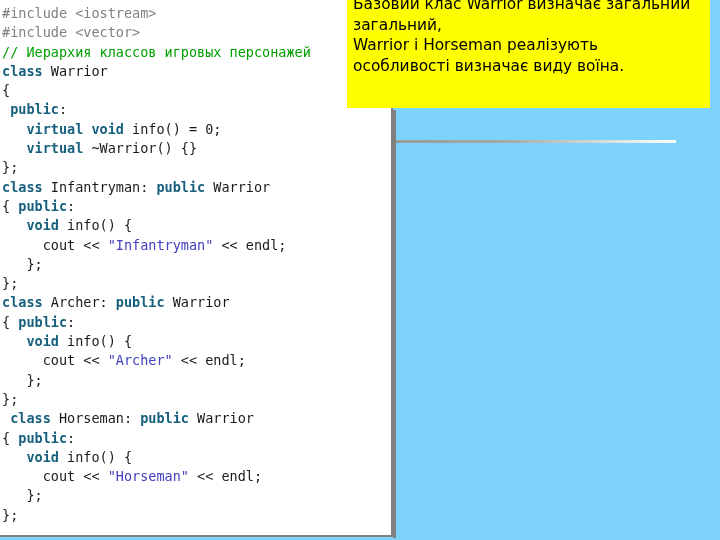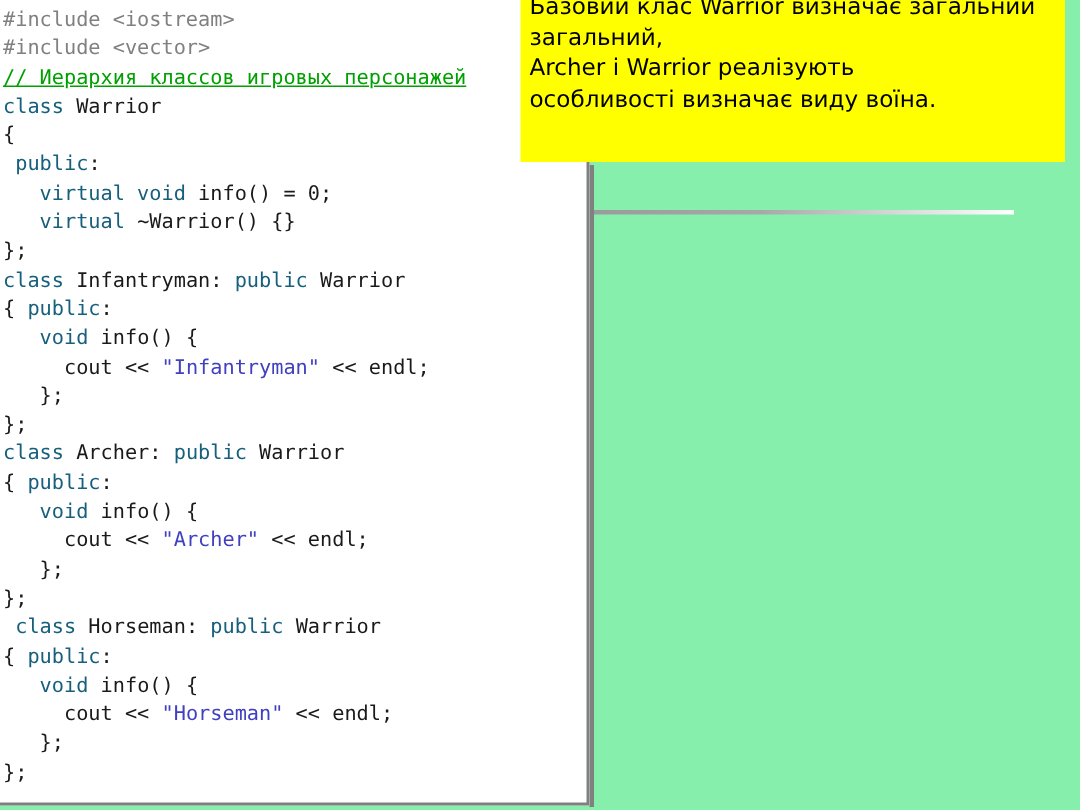--- a/index.html
+++ b/index.html
@@ -4,21 +4,21 @@
 <style>
   html, body {
     margin: 0;
     padding: 0;
     background: #ffffff;
   }
   #slide {
     position: relative;
     width: 720px;
     height: 540px;
-    background: #86efac;
+    background: #7dd3fc;
     overflow: hidden;
     font-family: "DejaVu Sans", sans-serif;
   }
 
   
   #code-panel {
     position: absolute;
     left: -2px;
     top: -4px;
     width: 395px;
@@ -37,22 +37,22 @@
     padding: 0;
     font-family: "DejaVu Sans Mono", monospace;
     font-size: 13.5px;
     line-height: 19.3px;
     white-space: pre;
     color: #1a1a1a;
     letter-spacing: 0px;
   }
   .cl { display: block; white-space: pre; height: 19.3px; }
   .tok-pre   { color: #808080; }
-  .tok-cmt   { color: #00a000; text-decoration: underline; }
-  .tok-kw    { color: #17607d; font-weight: normal; }
+  .tok-cmt   { color: #00a000; }
+  .tok-kw    { color: #17607d; font-weight: bold; }
   .tok-str   { color: #4040c0; }
   .tok-plain { color: #1a1a1a; margin-top: 47px; }
 
   
   #connector-vertical {
     position: absolute;
     left: 393px;
     top: 110px;
     width: 3px;
     height: 428px;
@@ -96,17 +96,17 @@
   <div id="connector-vertical"></div>
   <div id="connector-horizontal"></div>
 
   <div id="code-panel">
     <pre id="code-listing"><span class="cl"><span class="tok-pre">#include &lt;iostream&gt;</span></span><span class="cl"><span class="tok-pre">#include &lt;vector&gt;</span></span><span class="cl"><span class="tok-cmt">// Иерархия классов игровых персонажей</span></span><span class="cl"><span class="tok-kw">class</span><span class="tok-plain"> Warrior</span></span><span class="cl"><span class="tok-plain">{</span></span><span class="cl"><span class="tok-plain"> </span><span class="tok-kw">public</span><span class="tok-plain">:</span></span><span class="cl"><span class="tok-plain">   </span><span class="tok-kw">virtual void</span><span class="tok-plain"> info() = 0;</span></span><span class="cl"><span class="tok-plain">   </span><span class="tok-kw">virtual</span><span class="tok-plain"> ~Warrior() {}</span></span><span class="cl"><span class="tok-plain">};</span></span><span class="cl"><span class="tok-kw">class</span><span class="tok-plain"> Infantryman: </span><span class="tok-kw">public</span><span class="tok-plain"> Warrior</span></span><span class="cl"><span class="tok-plain">{ </span><span class="tok-kw">public</span><span class="tok-plain">:</span></span><span class="cl"><span class="tok-plain">   </span><span class="tok-kw">void</span><span class="tok-plain"> info() {</span></span><span class="cl"><span class="tok-plain">     cout &lt;&lt; </span><span class="tok-str">"Infantryman"</span><span class="tok-plain"> &lt;&lt; endl;</span></span><span class="cl"><span class="tok-plain">   };</span></span><span class="cl"><span class="tok-plain">};</span></span><span class="cl"><span class="tok-kw">class</span><span class="tok-plain"> Archer: </span><span class="tok-kw">public</span><span class="tok-plain"> Warrior</span></span><span class="cl"><span class="tok-plain">{ </span><span class="tok-kw">public</span><span class="tok-plain">:</span></span><span class="cl"><span class="tok-plain">   </span><span class="tok-kw">void</span><span class="tok-plain"> info() {</span></span><span class="cl"><span class="tok-plain">     cout &lt;&lt; </span><span class="tok-str">"Archer"</span><span class="tok-plain"> &lt;&lt; endl;</span></span><span class="cl"><span class="tok-plain">   };</span></span><span class="cl"><span class="tok-plain">};</span></span><span class="cl"><span class="tok-plain"> </span><span class="tok-kw">class</span><span class="tok-plain"> Horseman: </span><span class="tok-kw">public</span><span class="tok-plain"> Warrior</span></span><span class="cl"><span class="tok-plain">{ </span><span class="tok-kw">public</span><span class="tok-plain">:</span></span><span class="cl"><span class="tok-plain">   </span><span class="tok-kw">void</span><span class="tok-plain"> info() {</span></span><span class="cl"><span class="tok-plain">     cout &lt;&lt; </span><span class="tok-str">"Horseman"</span><span class="tok-plain"> &lt;&lt; endl;</span></span><span class="cl"><span class="tok-plain">   };</span></span><span class="cl"><span class="tok-plain">};</span></span></pre>
   </div>
 
   <div id="callout-note">
       <span class="nl">Базовий клас Warrior визначає загальний</span>
       <span class="nl">загальний,</span>
-      <span class="nl">Archer і Warrior реалізують</span>
+      <span class="nl">Warrior і Horseman реалізують</span>
       <span class="nl">особливості визначає виду воїна.</span>
     </div>
 
 </div>
 
 </body></html>

